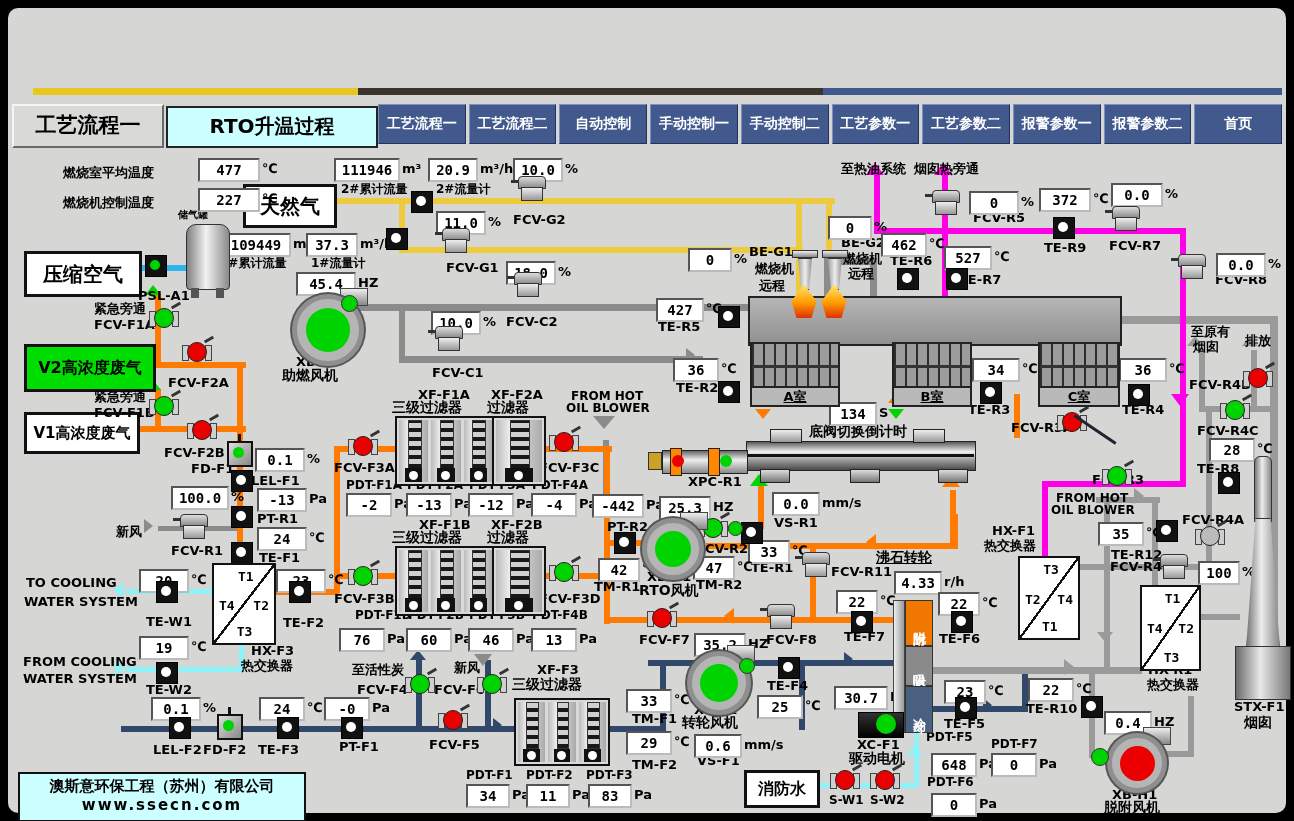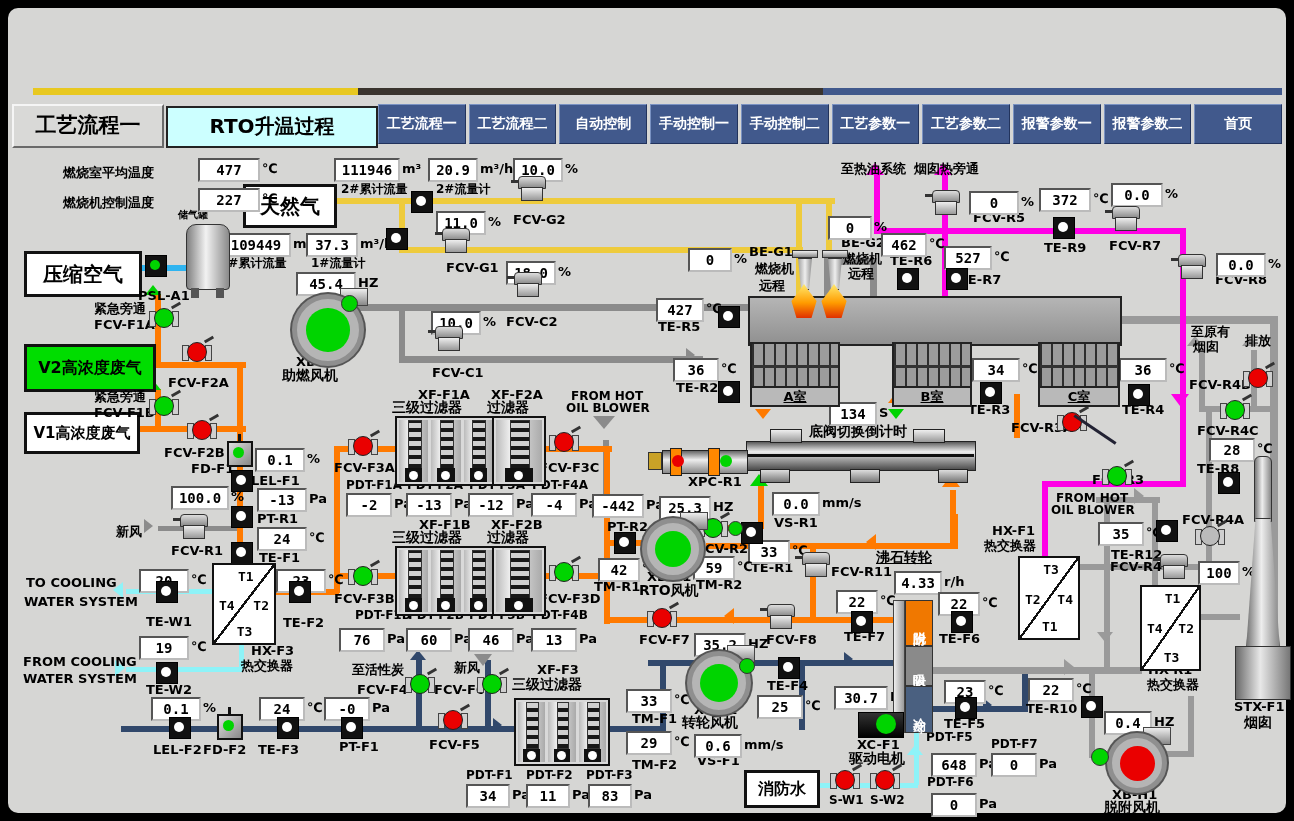--- a/index.html
+++ b/index.html
@@ -426,21 +426,21 @@
         <div class="meter" style="left: 523px; top: 482px; width: 42px; height: 20px;">13</div>
         <div class="munit" style="left: 571px; top: 485px; width: auto; height: auto;">Pa</div>
         <div class="meter" style="left: 584px; top: 348px; width: 48px; height: 20px;">-442</div>
         <div class="munit" style="left: 638px; top: 351px; width: auto; height: auto;">Pa</div>
         <div class="meter" style="left: 651px; top: 350px; width: 48px; height: 20px;">25.3</div>
         <div class="munit" style="left: 705px; top: 353px; width: auto; height: auto;">HZ</div>
         <div class="meter" style="left: 764px; top: 346px; width: 44px; height: 20px;">0.0</div>
         <div class="munit" style="left: 814px; top: 349px; width: auto; height: auto;">mm/s</div>
         <div class="meter" style="left: 740px; top: 394px; width: 38px; height: 20px;">33</div>
         <div class="munit" style="left: 784px; top: 397px; width: auto; height: auto;">℃</div>
-        <div class="meter" style="left: 685px; top: 410px; width: 38px; height: 20px;">59</div>
+        <div class="meter" style="left: 685px; top: 410px; width: 38px; height: 20px;">47</div>
         <div class="munit" style="left: 729px; top: 413px; width: auto; height: auto;">℃</div>
         <div class="meter" style="left: 590px; top: 412px; width: 38px; height: 20px;">42</div>
         <div class="munit" style="left: 634px; top: 415px; width: auto; height: auto;">℃</div>
         <div class="meter" style="left: 886px; top: 425px; width: 44px; height: 20px;">4.33</div>
         <div class="munit" style="left: 936px; top: 428px; width: auto; height: auto;">r/h</div>
         <div class="meter" style="left: 930px; top: 446px; width: 38px; height: 20px;">22</div>
         <div class="munit" style="left: 974px; top: 449px; width: auto; height: auto;">℃</div>
         <div class="meter" style="left: 828px; top: 444px; width: 38px; height: 20px;">22</div>
         <div class="munit" style="left: 872px; top: 447px; width: auto; height: auto;">℃</div>
         <div class="meter" style="left: 936px; top: 534px; width: 38px; height: 20px;">23</div>
@@ -899,14 +899,18 @@
         <div class="wseg" style="left: 897px; top: 500px; width: 26px; height: 38px; background: rgb(138, 138, 138); border: 1px solid rgb(51, 51, 51);">吸附</div>
         <div class="wseg" style="left: 897px; top: 540px; width: 26px; height: 45px; background: rgb(74, 96, 128); border: 1px solid rgb(51, 51, 51);">冷却</div>
         <div class="pipe" style="left: 850px; top: 566px; width: 44px; height: 24px; background: linear-gradient(rgb(51, 51, 51), rgb(0, 0, 0)); border: 1px solid rgb(0, 0, 0);"></div>
         <div class="pipe" style="left: 868px; top: 568px; width: 20px; height: 20px; background: rgb(0, 212, 0); border-radius: 50%;"></div>
         <div class="pipe" style="left: 1246px; top: 310px; width: 16px; height: 64px; background: linear-gradient(90deg, rgb(119, 119, 119), rgb(238, 238, 238) 45%, rgb(136, 136, 136)); border: 1px solid rgb(51, 51, 51); border-radius: 6px 6px 0px 0px;"></div>
         <div class="pipe" style="left: 1238px; top: 372px; width: 32px; height: 130px; background: linear-gradient(90deg, rgb(119, 119, 119), rgb(238, 238, 238) 45%, rgb(136, 136, 136)); border: 1px solid rgb(51, 51, 51); clip-path: polygon(28% 0px, 72% 0px, 100% 100%, 0px 100%);"></div>
         <div class="pipe" style="left: 1227px; top: 500px; width: 54px; height: 52px; background: linear-gradient(90deg, rgb(106, 106, 106), rgb(232, 232, 232) 45%, rgb(119, 119, 119)); border: 1px solid rgb(51, 51, 51);"></div>
         <div class="pipe" style="left: 1062px; top: 282px; width: 50px; height: 3px; background: rgb(34, 34, 51); transform: rotate(34deg);"></div>
       </div>
 
+  <div id="footer-box">
+    <div class="l1">澳斯意环保工程（苏州）有限公司</div>
+    <div class="l2">www.ssecn.com</div>
+  </div>
  </div>
 </div>
 
 </body></html>

